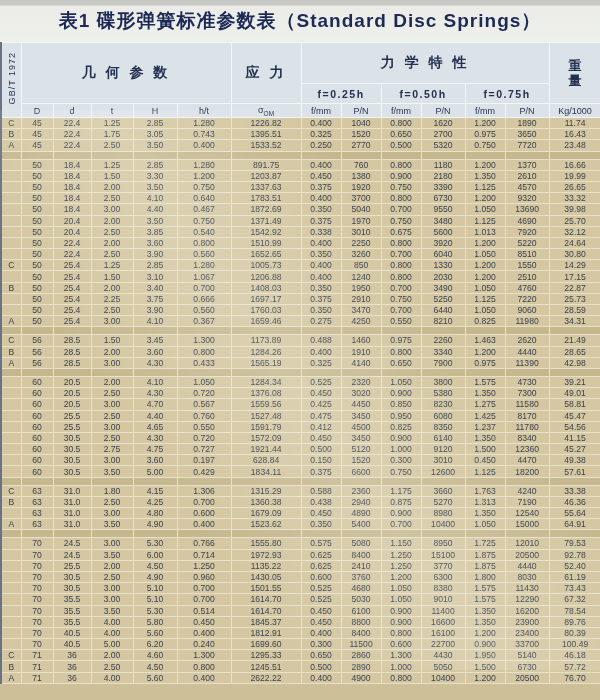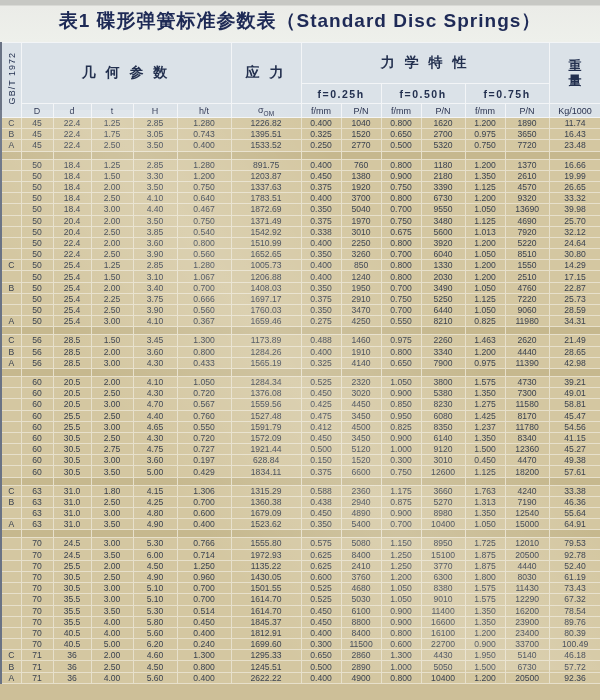--- a/index.html
+++ b/index.html
@@ -978,18 +978,18 @@
         <td>4.00</td>
         <td>5.60</td>
         <td>0.400</td>
         <td>2622.22</td>
         <td>0.400</td>
         <td>4900</td>
         <td>0.800</td>
         <td>10400</td>
         <td>1.200</td>
         <td>20500</td>
-        <td>92.36</td>
+        <td>76.70</td>
       </tr>
     </tbody>
 </table>
 
 <div class="watermark"></div>
 
 </body></html>

